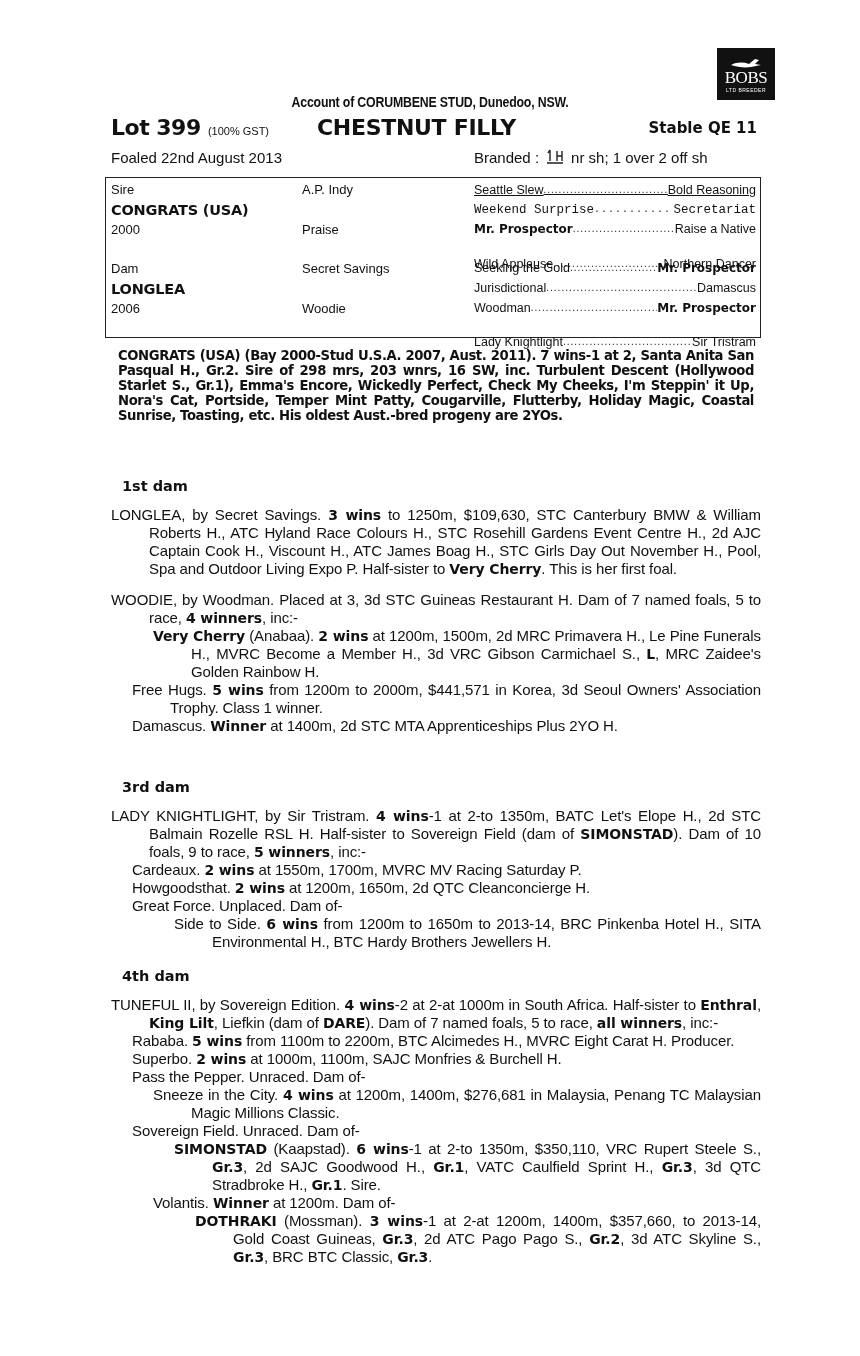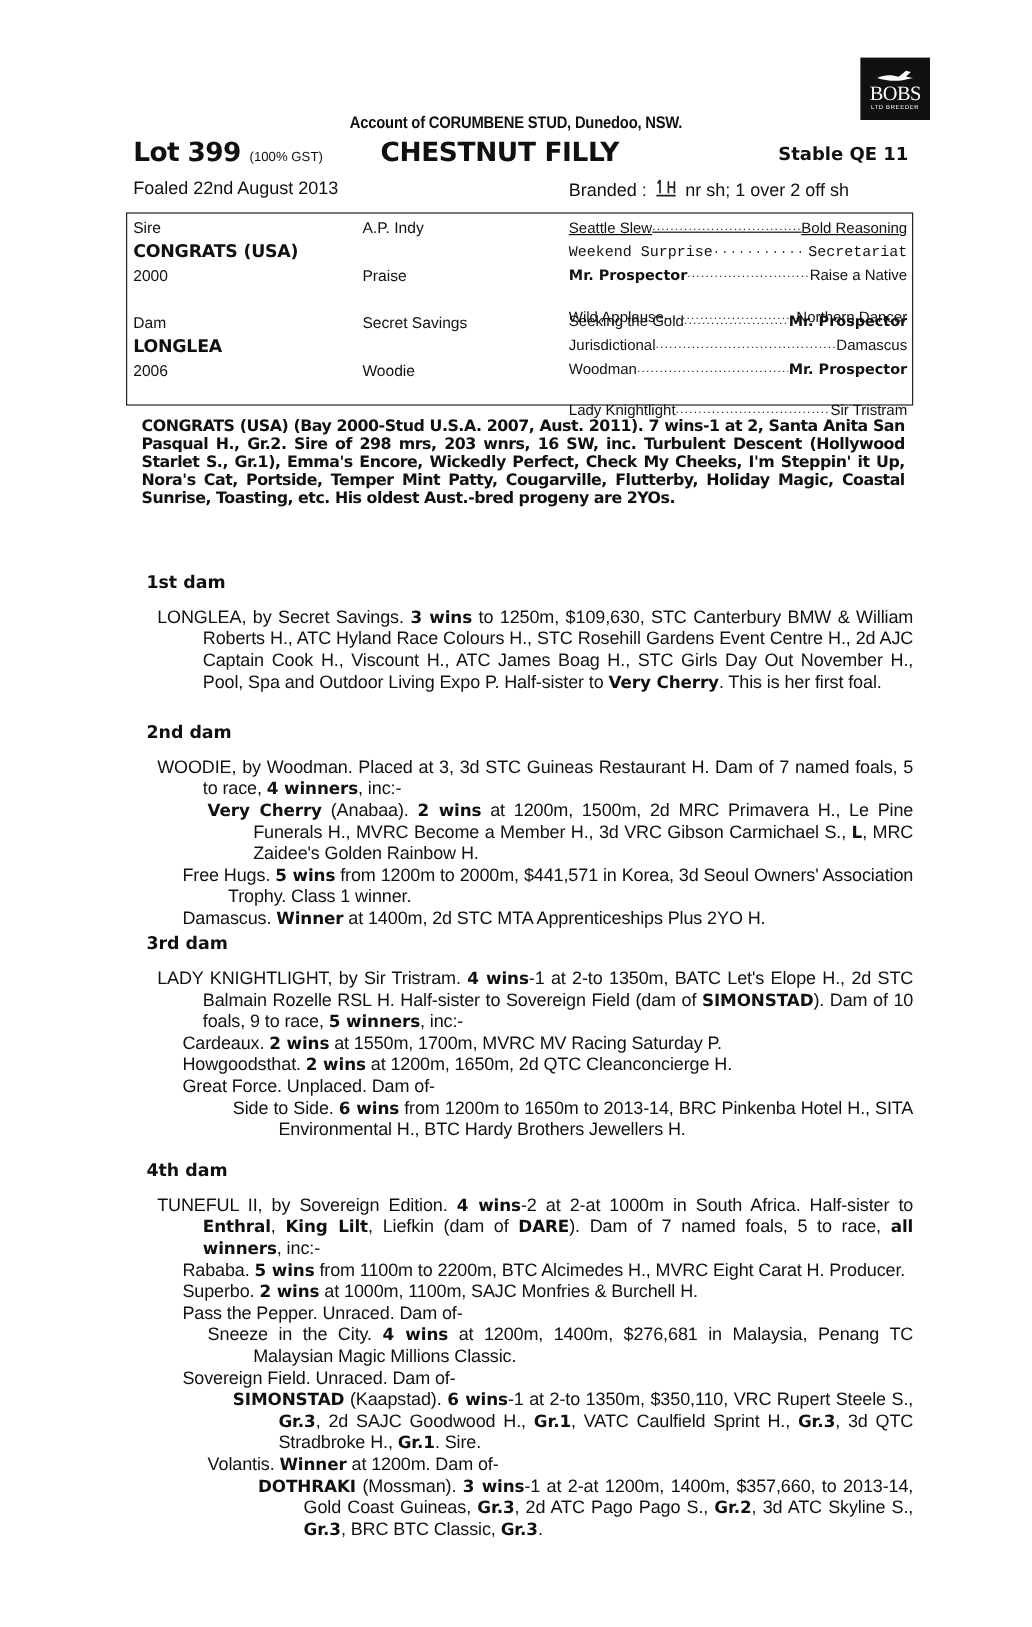--- a/index.html
+++ b/index.html
@@ -21,21 +21,21 @@
   .ped .cell { position:absolute; white-space:nowrap; }
   .ped .big { font-family:"DejaVu Sans", sans-serif; font-weight:900; font-size:14.5px; letter-spacing:-0.2px; }
   .ped .g3 { position:absolute; left:368px; width:282px; display:flex; font-size:12.5px; line-height:18px; }
   .ped .g3 .a { white-space:nowrap; }
   .ped .g3 .dots { flex:1; overflow:hidden; white-space:nowrap; font-size:10px; letter-spacing:1px; color:#222; }
   .ped .g3 .b { white-space:nowrap; }
   .ped .bold { font-weight:bold; font-family:"DejaVu Sans", sans-serif; font-size:12px; }
   .sireblurb { position:absolute; left:118px; top:348px; width:636px; font-family:"DejaVu Sans", sans-serif; font-weight:900; font-size:13.2px; line-height:15px; text-align:justify; letter-spacing:-0.4px; }
   .section { position:absolute; left:111px; width:650px; }
   .section h3 { margin:11px; font-family:"DejaVu Sans", sans-serif; font-weight:900; font-size:14.5px; line-height:18px; }
-  .p { font-size:15px; line-height:18px; text-align:justify; letter-spacing:-0.1px;margin-left:20px; }
+  .p { font-size:15px; line-height:18px; text-align:justify; letter-spacing:-0.1px; }
   .p b { font-family:"DejaVu Sans", sans-serif; font-weight:900; font-size:14px; }
   .i0 { padding-left:38px; text-indent:-38px; }
   .i1 { padding-left:59px; text-indent:-38px; }
   .i2 { padding-left:80px; text-indent:-38px; }
   .i3 { padding-left:101px; text-indent:-38px; }
   .i4 { padding-left:122px; text-indent:-38px; }
 </style>
 </head>
 <body>
 
@@ -119,21 +119,20 @@
 
 <div class="sireblurb">CONGRATS (USA) (Bay 2000-Stud U.S.A. 2007, Aust. 2011). 7 wins-1 at 2, Santa Anita San Pasqual H., Gr.2. Sire of 298 mrs, 203 wnrs, 16 SW, inc. Turbulent Descent (Hollywood Starlet S., Gr.1), Emma's Encore, Wickedly Perfect, Check My Cheeks, I'm Steppin' it Up, Nora's Cat, Portside, Temper Mint Patty, Cougarville, Flutterby, Holiday Magic, Coastal Sunrise, Toasting, etc. His oldest Aust.-bred progeny are 2YOs.</div>
 
 <div class="section" style="top:466px">
   <h3>1st dam</h3>
   <div class="entries">
       <div class="p i0"><span>LONGLEA, by Secret Savings. </span><b>3 wins</b><span> to 1250m, $109,630, STC Canterbury BMW &amp; William Roberts H., ATC Hyland Race Colours H., STC Rosehill Gardens Event Centre H., 2d AJC Captain Cook H., Viscount H., ATC James Boag H., STC Girls Day Out November H., Pool, Spa and Outdoor Living Expo P. Half-sister to </span><b>Very Cherry</b><span>. This is her first foal.</span></div>
     </div>
 </div>
 <div class="section" style="top:591px">
-  <h3>2nd dam</h3>
   <div class="entries">
       <div class="p i0"><span>WOODIE, by Woodman. Placed at 3, 3d STC Guineas Restaurant H. Dam of 7 named foals, 5 to race, </span><b>4 winners</b><span>, inc:-</span></div>
       <div class="p i2"><b>Very Cherry</b><span> (Anabaa). </span><b>2 wins</b><span> at 1200m, 1500m, 2d MRC Primavera H., Le Pine Funerals H., MVRC Become a Member H., 3d VRC Gibson Carmichael S., </span><b>L</b><span>, MRC Zaidee's Golden Rainbow H.</span></div>
       <div class="p i1"><span>Free Hugs. </span><b>5 wins</b><span> from 1200m to 2000m, $441,571 in Korea, 3d Seoul Owners' Association Trophy.   Class 1 winner.</span></div>
       <div class="p i1"><span>Damascus. </span><b>Winner</b><span> at 1400m, 2d STC MTA Apprenticeships Plus 2YO H.</span></div>
     </div>
 </div>
 <div class="section" style="top:767px">
   <h3>3rd dam</h3>
   <div class="entries">

